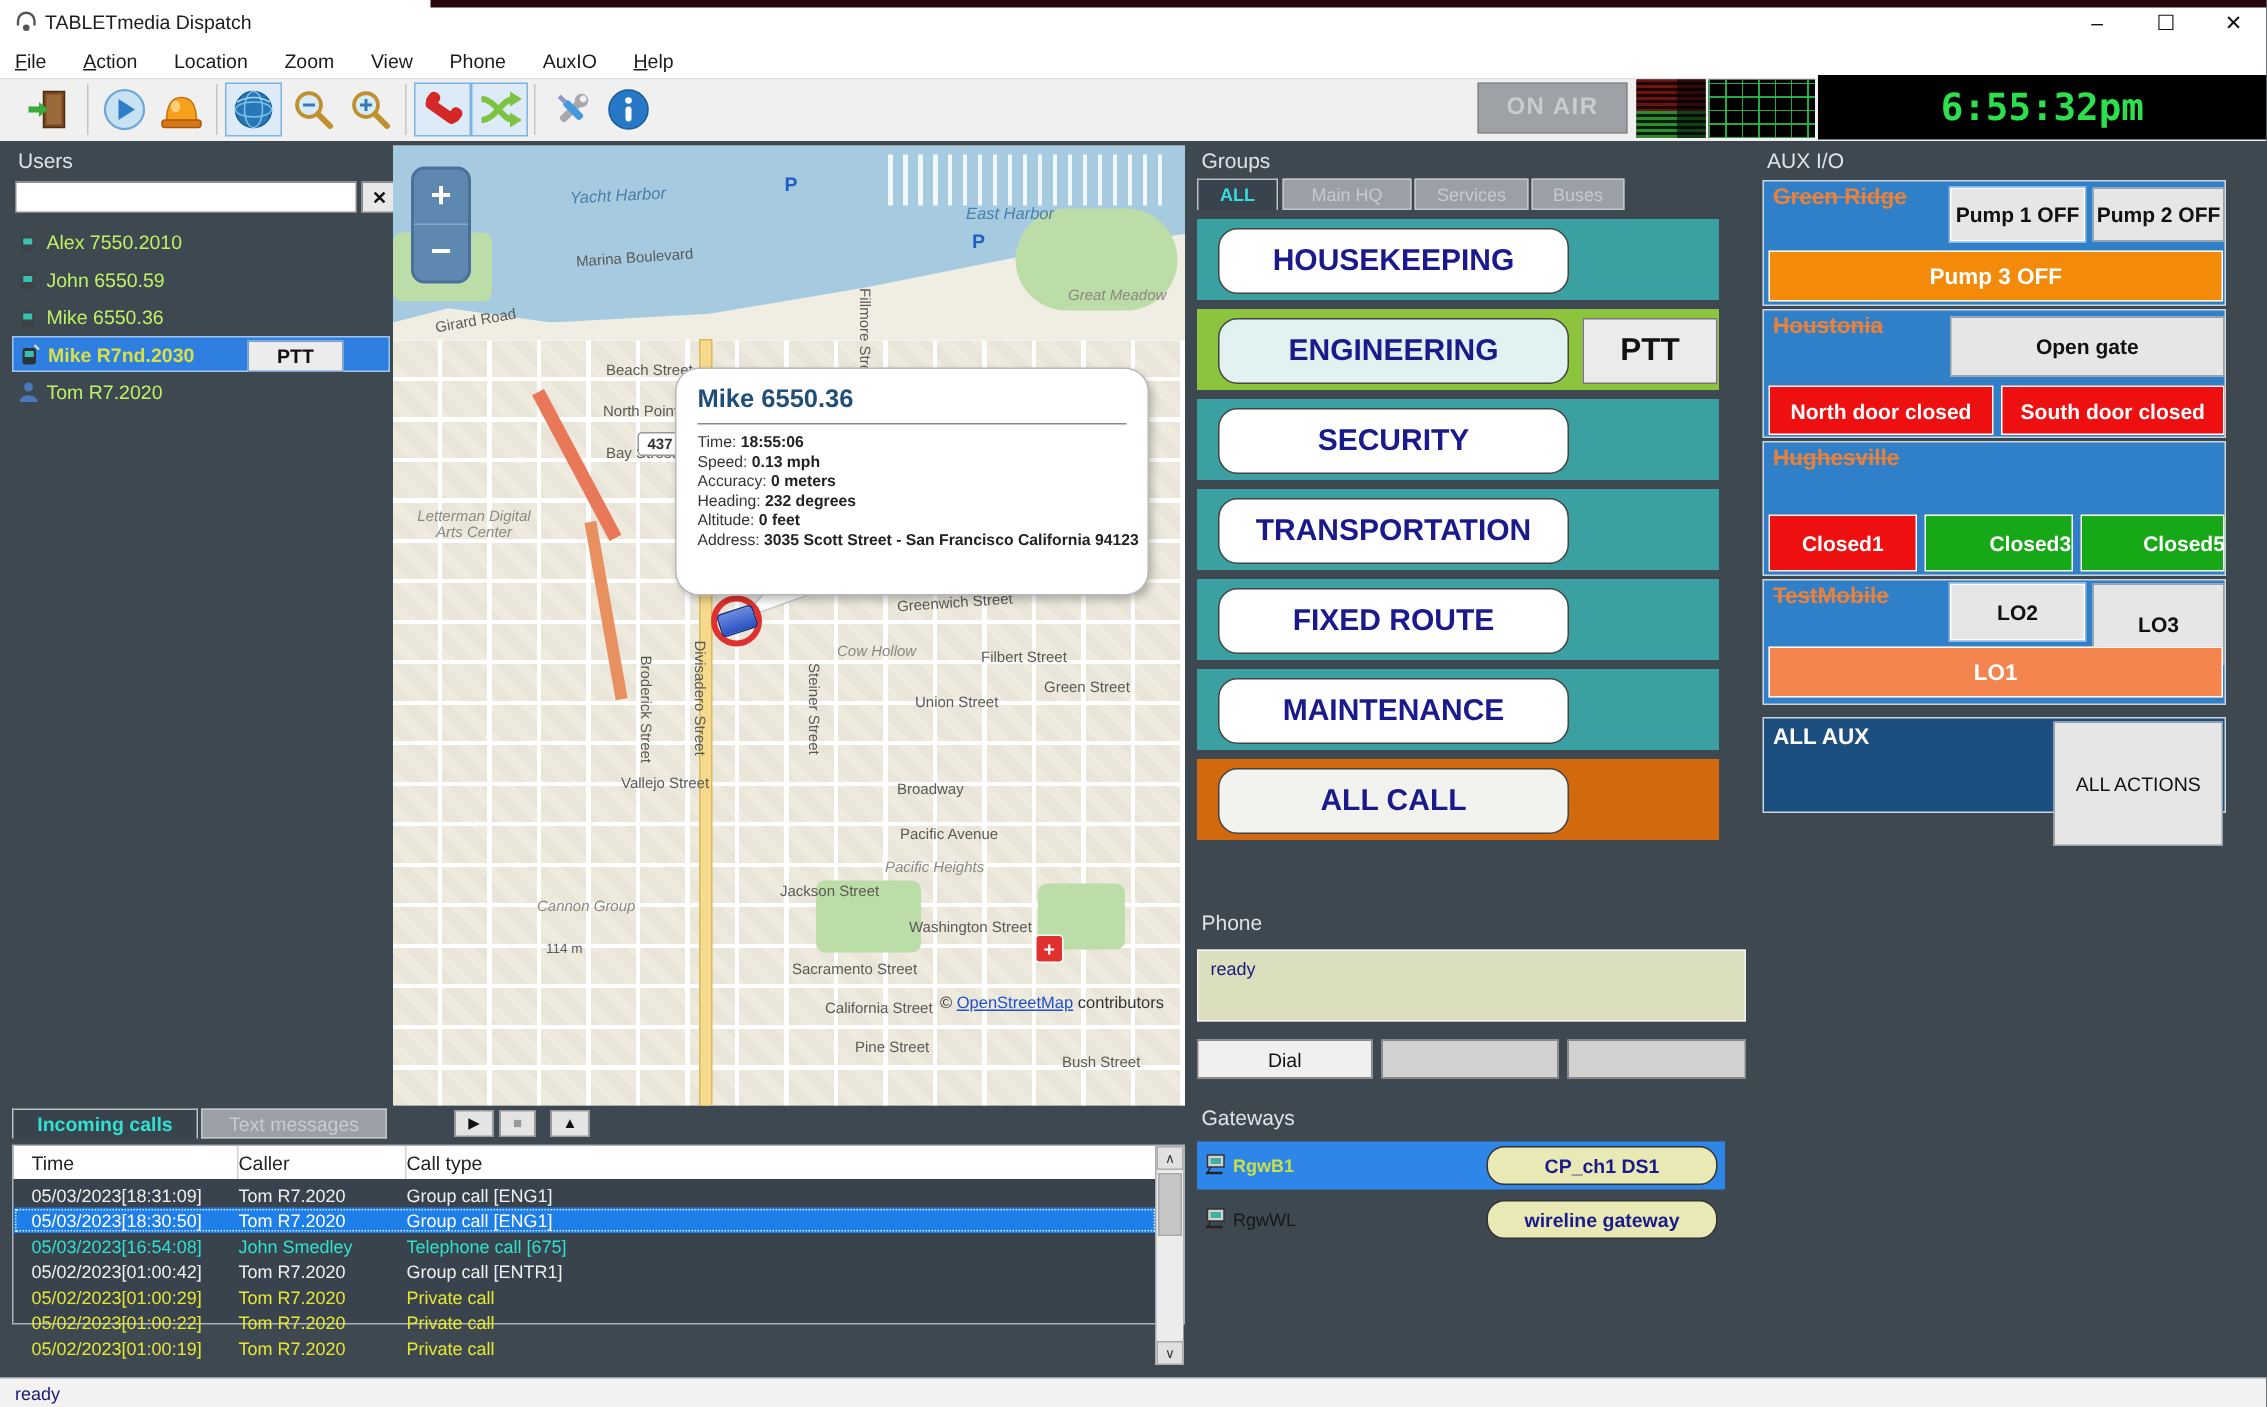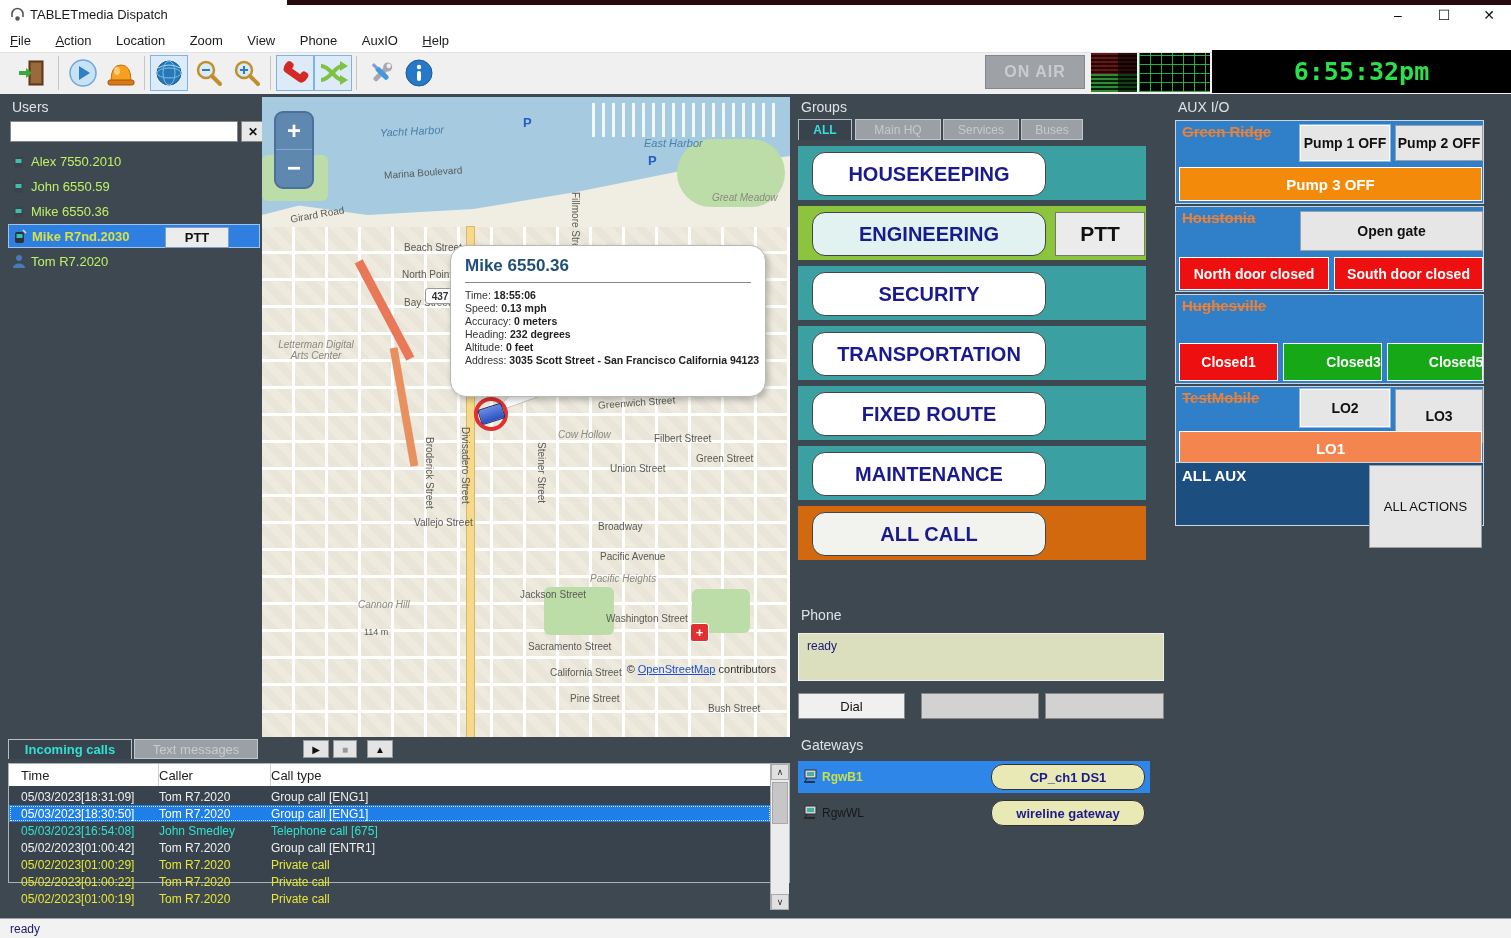--- a/index.html
+++ b/index.html
@@ -105,21 +105,21 @@
   .auxwide{position:absolute;left:3px;width:303px;height:34px;color:#fff;font-weight:bold;font-size:15px;
      display:flex;align-items:center;justify-content:center;border:1px solid #fff;box-sizing:border-box;}
   #allaux{background:#1c4e80;}
   #allaux .wlbl{position:absolute;left:6px;top:4px;color:#fff;font-weight:bold;font-size:15px;}
   
   #phone{left:795px;top:605px;width:375px;height:125px;}
   #phone-display{left:3px;top:28px;width:366px;height:48px;background:#dcdfbe;border:1px solid #f0f0f0;box-sizing:border-box;
      font-size:12px;color:#1a1a7a;padding:5px 8px;}
   .pbtn{top:88px;height:26px;border:1px solid #888;box-sizing:border-box;font-size:13px;color:#111;
      display:flex;align-items:center;justify-content:center;}
-  #dial{left:3px;width:107px;background:#f0f0f0;}
+  #dial{left:3px;width:117px;background:#f0f0f0;}
   #pb2{left:126px;width:118px;background:#d2d2d2;}
   #pb3{left:250px;width:119px;background:#d2d2d2;}
   
   #gateways{left:795px;top:735px;width:375px;height:105px;}
   .gwrow{left:3px;width:352px;height:32px;}
   .gwrow.sel{background:#2e86e8;}
   .gwname{position:absolute;left:24px;top:9px;font-size:12px;color:#15181b;}
   .gwrow.sel .gwname{color:#c8e04a;font-weight:bold;}
   .gwbtn{position:absolute;left:193px;top:3px;width:154px;height:26px;background:#e9e9b5;border:1.5px solid #333;border-radius:12px;
      color:#1a1a8c;font-weight:bold;font-size:13px;display:flex;align-items:center;justify-content:center;box-sizing:border-box;}
@@ -344,21 +344,21 @@
   <span class="ml area" style="left:296px;top:332px;">Cow Hollow</span>
   <span class="ml" style="left:392px;top:336px;">Filbert Street</span>
   <span class="ml" style="left:348px;top:366px;">Union Street</span>
   <span class="ml" style="left:434px;top:356px;">Green Street</span>
   <span class="ml" style="left:152px;top:420px;">Vallejo Street</span>
   <span class="ml" style="left:336px;top:424px;">Broadway</span>
   <span class="ml" style="left:338px;top:454px;">Pacific Avenue</span>
   <span class="ml area" style="left:328px;top:476px;">Pacific Heights</span>
   <span class="ml" style="left:258px;top:492px;">Jackson Street</span>
   <span class="ml" style="left:344px;top:516px;">Washington Street</span>
-  <span class="ml area" style="left:96px;top:502px;">Cannon Hill</span>
+  <span class="ml area" style="left:96px;top:502px;">Cannon Group</span>
   <span class="ml" style="left:102px;top:530px;font-size:9px;">114 m</span>
   <span class="ml" style="left:266px;top:544px;">Sacramento Street</span>
   <span class="ml" style="left:288px;top:570px;">California Street</span>
   <span class="ml" style="left:308px;top:596px;">Pine Street</span>
   <span class="ml" style="left:446px;top:606px;">Bush Street</span>
   <span class="ml v" style="left:198px;top:330px;">Divisadero Street</span>
   <span class="ml v" style="left:274px;top:345px;">Steiner Street</span>
   <span class="ml v" style="left:162px;top:340px;">Broderick Street</span>
   <div id="redcross">+</div>
 
@@ -440,21 +440,21 @@
     <div class="auxbtn red" style="left:3px;top:48px;width:99px;height:38px;">Closed1</div>
     <div class="auxbtn grn" style="left:107px;top:48px;width:99px;height:38px;">Closed3</div>
     <div class="auxbtn grn" style="left:211px;top:48px;width:96px;height:38px;">Closed5</div>
   </div>
   <div class="abs auxsec" style="top:289px;height:84px;">
     <span class="auxlbl">TestMobile</span>
     <div class="auxbtn focus" style="left:124px;top:2px;width:90px;height:38px;">LO2</div>
     <div class="auxbtn" style="left:219px;top:2px;width:88px;height:54px;">LO3</div>
     <div class="auxwide" style="top:44px;background:#f5854e;">LO1</div>
   </div>
-  <div class="abs auxsec" id="allaux" style="top:365px;height:64px;">
+  <div class="abs auxsec" id="allaux" style="top:381px;height:64px;">
     <span class="wlbl">ALL AUX</span>
     <div class="auxbtn" style="left:193px;top:2px;width:113px;height:83px;font-weight:normal;font-size:13px;">ALL ACTIONS</div>
   </div>
 </div>
 
 <div class="abs" id="phone">
   <div class="phead" style="padding:2px 0 0 6px;">Phone</div>
   <div class="abs" id="phone-display">ready</div>
   <div class="abs pbtn" id="dial">Dial</div>
   <div class="abs pbtn" id="pb2"></div>

